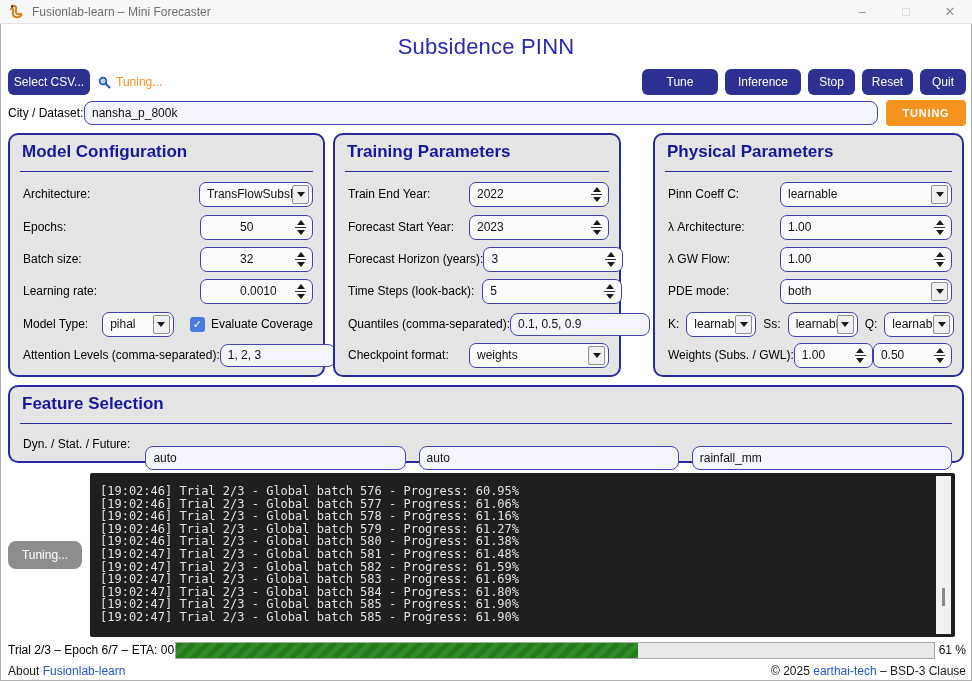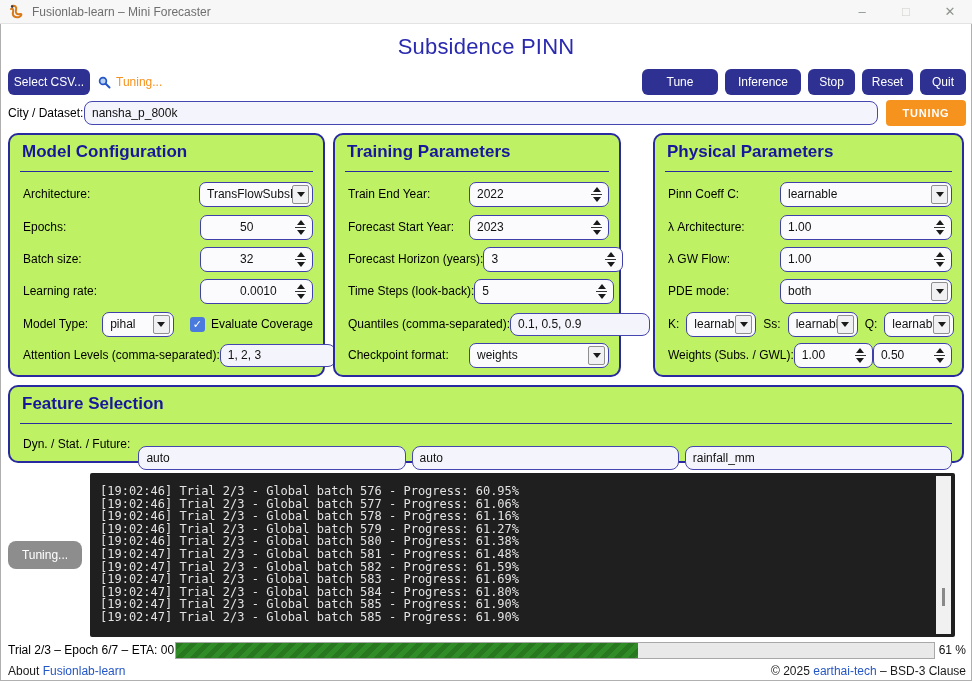--- a/index.html
+++ b/index.html
@@ -33,50 +33,50 @@
   .toolbar-right .btn.quit{width:46px;}
   
   .ds-label{position:absolute; left:8px; top:100px; height:26px; display:flex; align-items:center;}
   .entry{border:1px solid #4646b0; border-radius:8px; background:#f4f4fc; font-size:12px;
     font-family:"Liberation Sans",sans-serif; color:#111; padding:0 7px; outline:none;}
   .ds-entry{position:absolute; left:84px; top:101px; width:794px; height:24px;}
   .badge{position:absolute; left:886px; top:100px; width:80px; height:26px; background:#f6921e;
     color:#fff; font-weight:bold; font-size:11px; letter-spacing:0.8px; border-radius:4px;
     display:flex; align-items:center; justify-content:center;}
   
-  .panel{position:absolute; border:2px solid #2a2aa0; border-radius:10px; background:#bef264;}
+  .panel{position:absolute; border:2px solid #2a2aa0; border-radius:10px; background:#e5e5e5;}
   .p1{left:8px;   top:133px; width:317px; height:244px;}
   .p2{left:333px; top:133px; width:288px; height:244px;}
   .p3{left:653px; top:133px; width:311px; height:244px;}
   .pf{left:8px;   top:385px; width:956px; height:78px;}
   .panel-title{position:absolute; left:12px; top:7px; font-size:17px; font-weight:bold; color:#17179c;}
   .panel-rule{position:absolute; left:10px; right:10px; top:36px; height:1px; background:#2a2aa0;}
   .prow{position:absolute; left:13px; right:10px; height:26px; display:flex; align-items:center;}
-  .rt1{top:46px;}.rt2{top:79px;}.rt3{top:111px;}.rt4{top:143px;}.rt5{top:176px;}.rt6{top:207px;}
+  .rt1{top:46px;}.rt2{top:79px;}.rt3{top:111px;}.rt4{top:143px;gap:8px;}.rt5{top:176px;}.rt6{top:207px;}
   .lbl{font-size:12px; color:#000; white-space:nowrap;}
   
   .combo,.spin{display:flex; align-items:center; border:1px solid #4040ac; border-radius:7px;
     background:#fbfbfe; height:25px; margin-left:auto;}
   .combo-value,.spin-value{padding-left:7px; font-size:12px; white-space:nowrap; overflow:hidden;}
   .combo-btn{margin-left:auto; width:17px; height:19px; margin-right:3px; border:1px solid #8f8f8f;
     border-radius:2px; background:#f1f1f4; display:flex; align-items:center; justify-content:center; flex:none;}
   .tri-down{width:0; height:0; border-left:4px solid transparent; border-right:4px solid transparent; border-top:5px solid #1a1a1a;}
   .tri-up{width:0; height:0; border-left:4px solid transparent; border-right:4px solid transparent; border-bottom:5px solid #1a1a1a;}
   .spin-btns{margin-left:auto; margin-right:6px; display:flex; flex-direction:column; align-items:center; gap:2px; flex:none;}
   .spin-sep{width:11px; height:1px; background:#333;}
   .w70{width:70px;}.w81{width:81px;}.w82{width:82px;}.w113{width:113px; flex:none;padding-left:32px;}
   .w114{width:114px; flex:none;}.w140{width:140px; flex:none;}.w172{width:172px; flex:none;}
   .ml0{margin-left:0;}
   .checkbox{width:15px; height:15px; border-radius:3px; background:#4b7ade; margin-left:16px;
     display:flex; align-items:center; justify-content:center; flex:none;}
   .checkbox::after{content:"✓"; color:#fff; font-size:11px; line-height:1;}
   .cb-label{margin-left:6px;}
   .inline-entry{height:23px;}
   
-  .feat-row{position:absolute; left:13px; right:10px; top:44px; height:25px; display:flex; align-items:center; gap:6px;}
+  .feat-row{position:absolute; left:13px; right:10px; top:44px; height:25px; display:flex; align-items:center; gap:13px;}
   .feat-label{white-space:nowrap; margin-right:2px;}
   .feat-entry{height:24px; flex:1 1 0;margin-top:28px;}
   
   .log{position:absolute; left:90px; top:473px; width:865px; height:164px; background:#1f1f1f;
     border-radius:2px; overflow:hidden; padding:19px 24px 0 10px;}
   .log-line{font-family:"DejaVu Sans Mono", monospace; font-size:12px; line-height:12.6px;
     color:#e2e2e2; white-space:pre;}
   .log-line:first-child{margin-top:-7px;}
   .log-scrollbar{position:absolute; right:4px; top:3px; bottom:3px; width:15px; background:#f1f1f1;}
   .log-thumb{position:absolute; left:6px; top:112px; width:3px; height:18px; background:#8a8a8a;}

